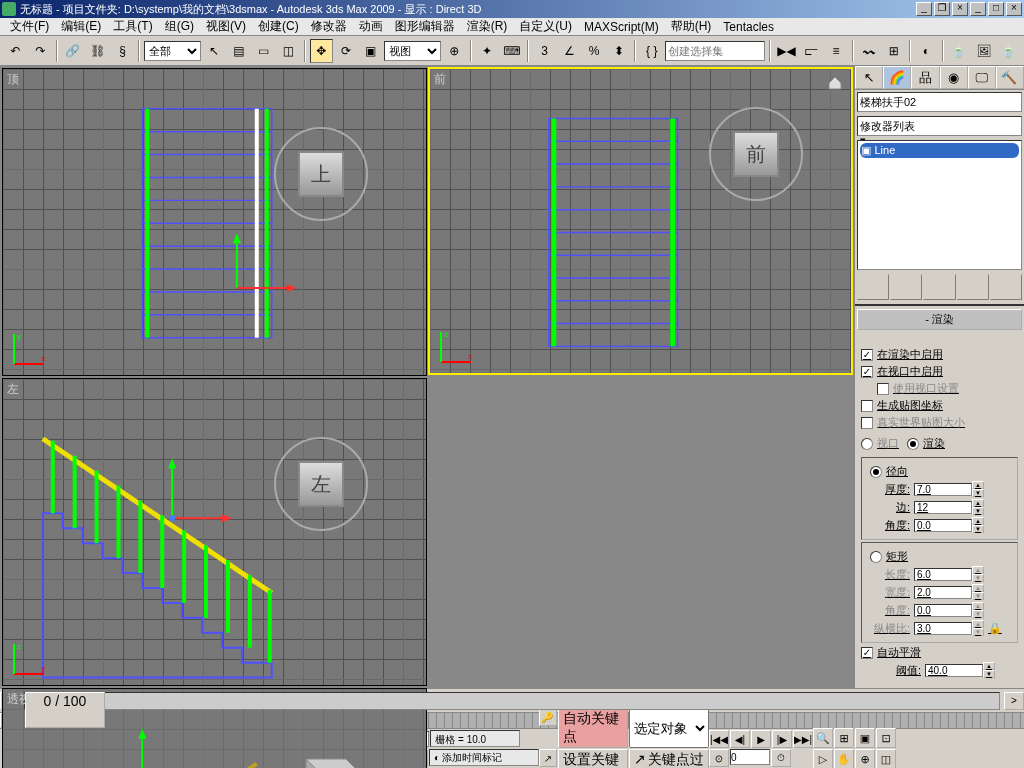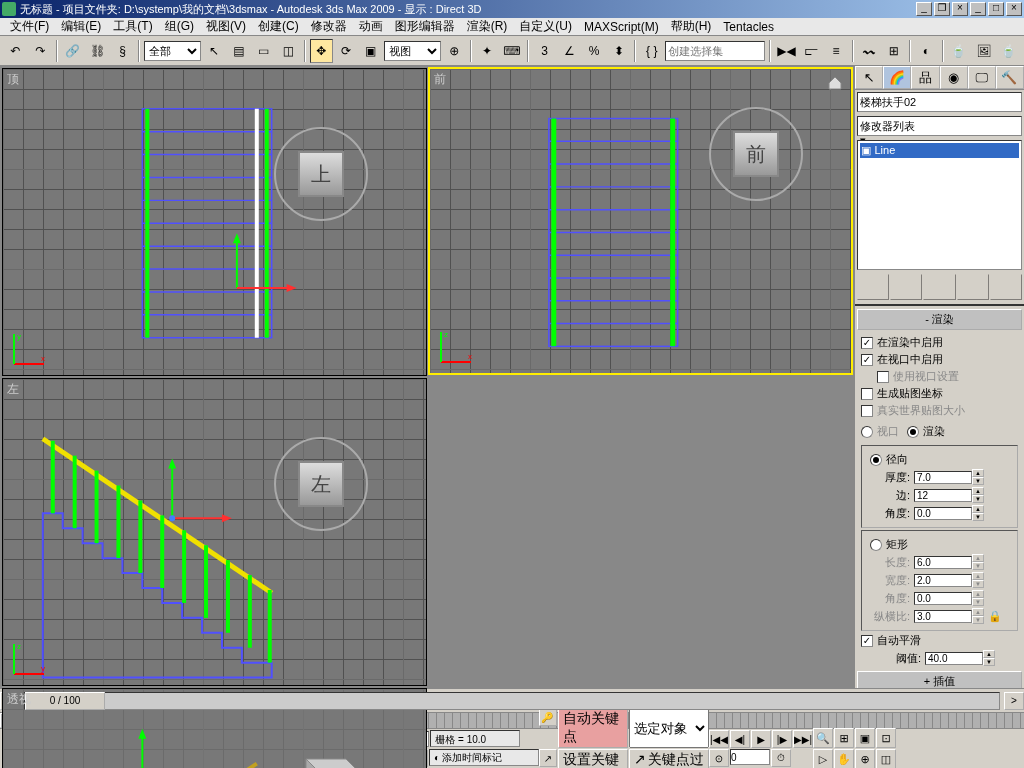--- a/index.html
+++ b/index.html
@@ -42,43 +42,43 @@
 .stairs-svg { position: absolute; inset: 0; }
 
 .command-panel { width: 170px; background: #d4d0c8; border-left: 1px solid #888; display: flex; flex-direction: column; font-size: 11px; overflow: hidden; }
 .cmd-tabs { display: flex; height: 24px; border-bottom: 1px solid #888; }
 .cmd-tab { flex: 1; background: #d4d0c8; border: 1px outset #fff; display: flex; align-items: center; justify-content: center; cursor: pointer; font-size: 13px; }
 .cmd-tab.active { background: #b0c4de; }
 .obj-name { height: 20px; margin: 2px; background: white; border: 1px inset #888; padding: 2px; }
 .mod-list-header { height: 20px; margin: 2px; background: white; border: 1px inset #888; padding: 2px; display: flex; flex-direction: column; }
 .mod-list-header span { flex: 1; }
 .mod-stack { height: 130px; margin: 2px; background: white; border: 1px inset #888; padding: 2px; }
-.mod-stack-item { padding: 1px; background: #316ac5; color: white; }
+.mod-stack-item { padding: 1px; background: #316ac5; color: white; border-radius: 6px; }
 .mod-tools { height: 26px; margin: 2px; display: flex; gap: 1px; }
 .mod-tools div { flex: 1; border: 1px outset #d4d0c8; background: #d4d0c8; }
 
 .rollout-title { background: #c0c0c0; border: 1px outset #fff; text-align: center; padding: 2px; margin: 1px 2px; cursor: pointer; font-size: 11px; }
-.rollout-body { padding: 2px 6px; }
+.rollout-body { padding: 14px 6px; text-decoration: underline; }
 .rollout-body label { display: flex; align-items: center; gap: 4px; margin: 2px 0; }
 .rollout-body .checkbox { width: 12px; height: 12px; background: white; border: 1px inset #888; }
 .rollout-body .checkbox.checked::after { content: "✓"; font-size: 10px; line-height: 10px; display: block; text-align: center; }
 .rollout-body .radio { width: 12px; height: 12px; background: white; border: 1px inset #888; border-radius: 50%; }
 .rollout-body .radio.checked::after { content: ""; display: block; width: 6px; height: 6px; background: black; border-radius: 50%; margin: 2px; }
 .rollout-body .indent { margin-left: 16px; }
 .param-row { display: flex; align-items: center; gap: 4px; margin: 2px 0; }
 .param-row .plabel { width: 40px; text-align: right; }
 .spinner { display: flex; width: 70px; height: 16px; align-items: center; }
 .spinner input { flex: 1; width: 45px; border: 1px inset #888; font-size: 10px; padding: 0 2px; }
 .spinner .arrows { width: 12px; display: flex; flex-direction: column; }
 .spinner .arrows div { flex: 1; background: #d4d0c8; border: 1px outset #fff; font-size: 6px; text-align: center; line-height: 6px; }
 .group-box { border: 1px inset #aaa; padding: 4px 4px 4px 8px; margin: 2px 0; position: relative; }
 
 .time-slider { height: 24px; background: #d4d0c8; display: flex; align-items: center; border-top: 1px solid #888; }
 .time-slider .slider-track { flex: 1; height: 18px; background: #ccc; border: 1px inset #888; margin: 0 4px; position: relative; }
-.time-slider .thumb { position: absolute; left: 0; top: -1px; width: 80px; height: 18px; background: #d4d0c8; border: 1px outset #fff; text-align: center; font-size: 10px; line-height: 16px; }
+.time-slider .thumb { position: absolute; left: 0; top: -1px; width: 80px; height: 36px; background: #d4d0c8; border: 1px outset #fff; text-align: center; font-size: 14px; line-height: 16px; }
 
 .track-bar { height: 16px; background: #b0b0b0; border-top: 1px solid #888; display: flex; }
 .track-bar .tick-area { flex: 1; background: linear-gradient(90deg, #888 1px, #b0b0b0 1px); background-size: 8px 100%; }
 
 .status-bar { height: 40px; background: #d4d0c8; border-top: 1px solid #888; display: flex; align-items: center; padding: 2px; gap: 0; font-size: 10px; }
 .status-box { background: #e8e8e8; border: 1px inset #888; padding: 2px 4px; height: 17px; }
 .coord-box { display: flex; align-items: center; gap: 2px; }
 .coord-box input { width: 60px; height: 16px; border: 1px inset #888; font-size: 10px; padding: 0 2px; }
 .anim-btn { width: 20px; height: 18px; border: 1px outset #fff; background: #d4d0c8; display: flex; align-items: center; justify-content: center; cursor: pointer; font-size: 10px; }
 .nav-btn { width: 20px; height: 20px; border: 1px outset #fff; background: #d4d0c8; display: flex; align-items: center; justify-content: center; cursor: pointer; font-size: 11px; }

